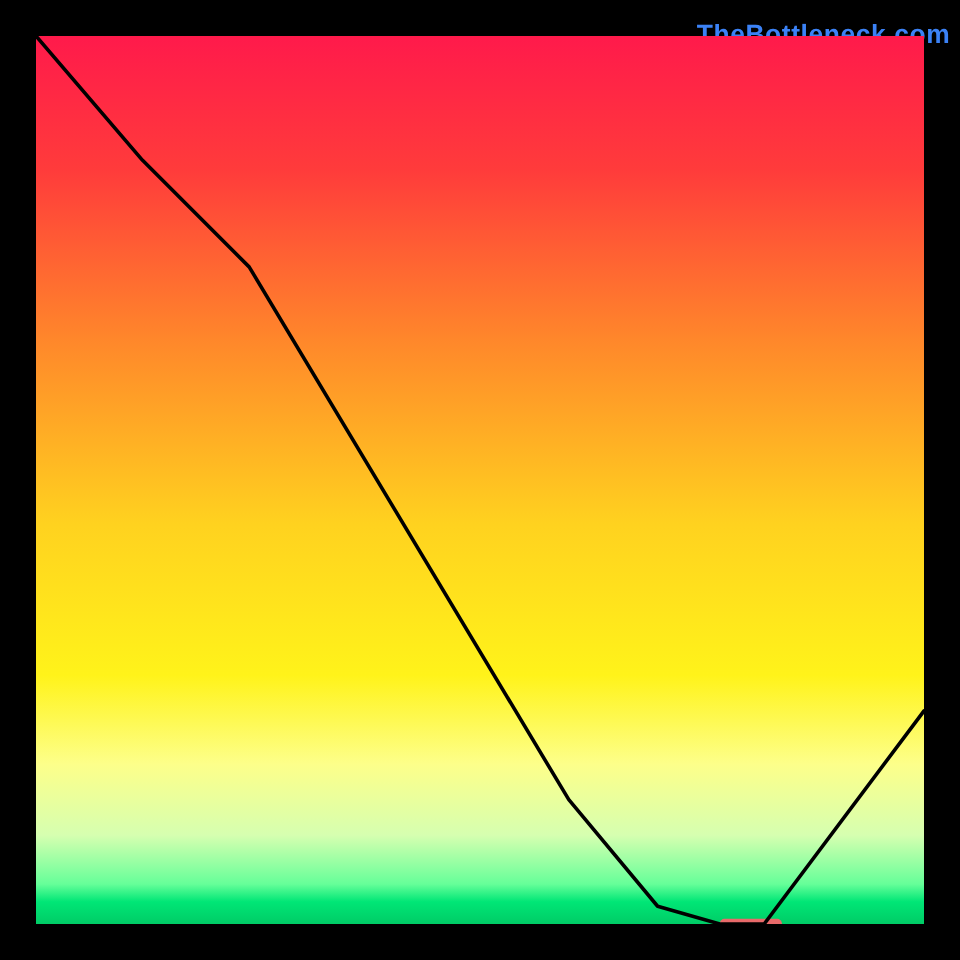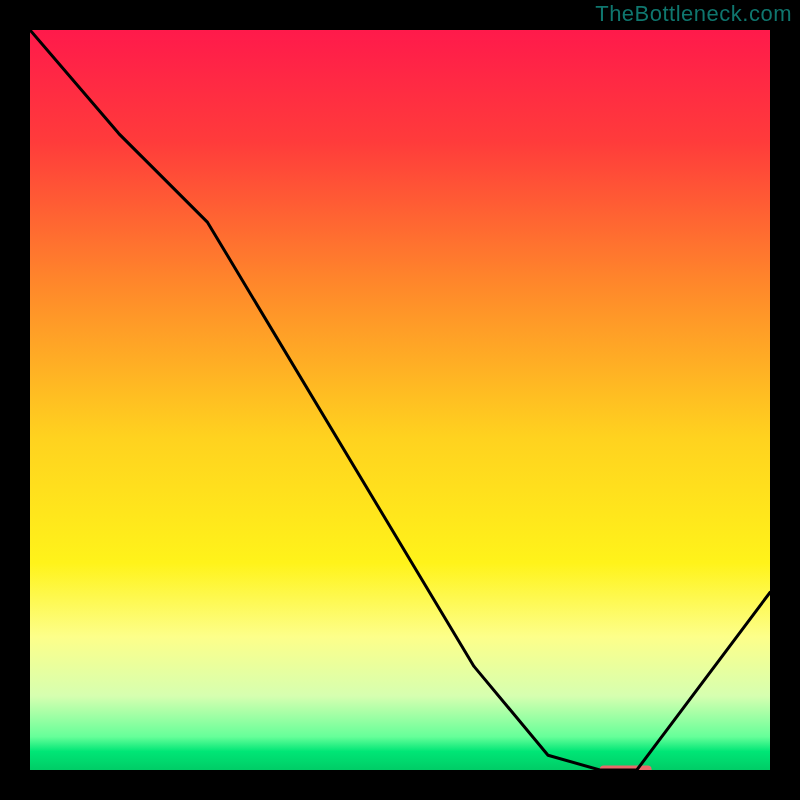--- a/index.html
+++ b/index.html
@@ -11,25 +11,25 @@
     font-family: Arial, Helvetica, sans-serif;
     overflow: hidden;
   }
   .canvas {
     position: relative;
     width: 800px;
     height: 800px;
   }
   .watermark {
     position: absolute;
-    top: 1px;
+    top: 16px;
     right: 8px;
-    color: #0f766e;
+    color: #3b82f6;
     font-size: 22px;
-    font-weight: normal;
+    font-weight: bold;
     letter-spacing: 0.5px;
     user-select: none;
   }
   .plot {
     position: absolute;
     left: 30px;
     top: 30px;
     width: 740px;
     height: 740px;
   }

